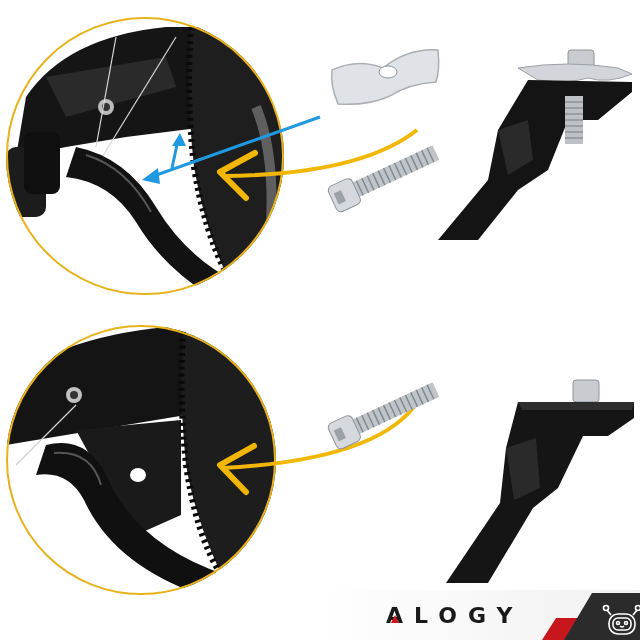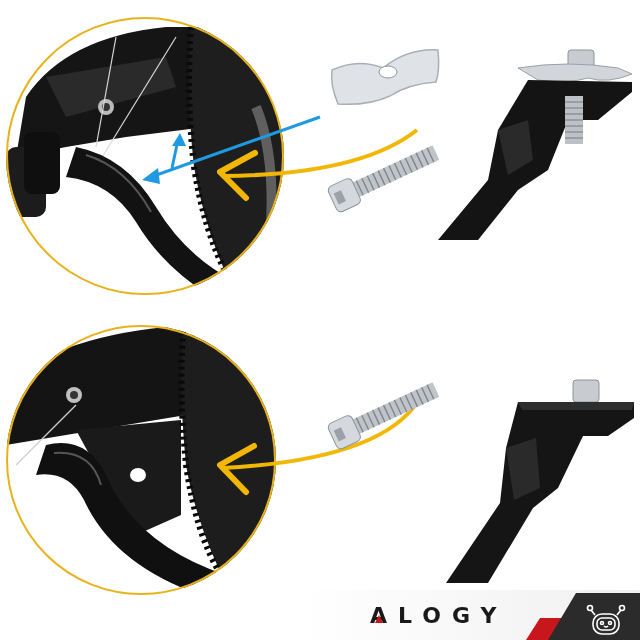--- a/index.html
+++ b/index.html
@@ -4,21 +4,21 @@
   <style>
     * { box-sizing: border-box; margin: 0; padding: 0; }
     html, body { width: 640px; height: 640px; background: #ffffff; overflow: hidden; }
     body { position: relative; font-family: "Liberation Sans", sans-serif; }
     .panel { position: absolute; left: 0; width: 640px; }
     .panel-top { top: 0; height: 320px; }
     .panel-bottom { top: 320px; height: 270px; }
     .lens { position: absolute; border-radius: 50%; overflow: hidden; background: #ffffff; }
     .lens-ring { position: absolute; border-radius: 50%; border: 2px solid #e8b21c; pointer-events: none; }
     svg { display: block; }
-    .footer { position: absolute; left: 0; top: 590px; width: 568px; height: 50px; }
+    .footer { position: absolute; left: 16px; top: 590px; width: 568px; height: 50px; }
     .brand-text {
       position: absolute; left: 370px; top: 13px; font-size: 22px; font-weight: bold;
       letter-spacing: 11px; color: #1a1a1a; font-family: "DejaVu Sans", sans-serif;
     }
   </style>
 </head>
 <body>
 
 <div class="panel panel-top">
 

